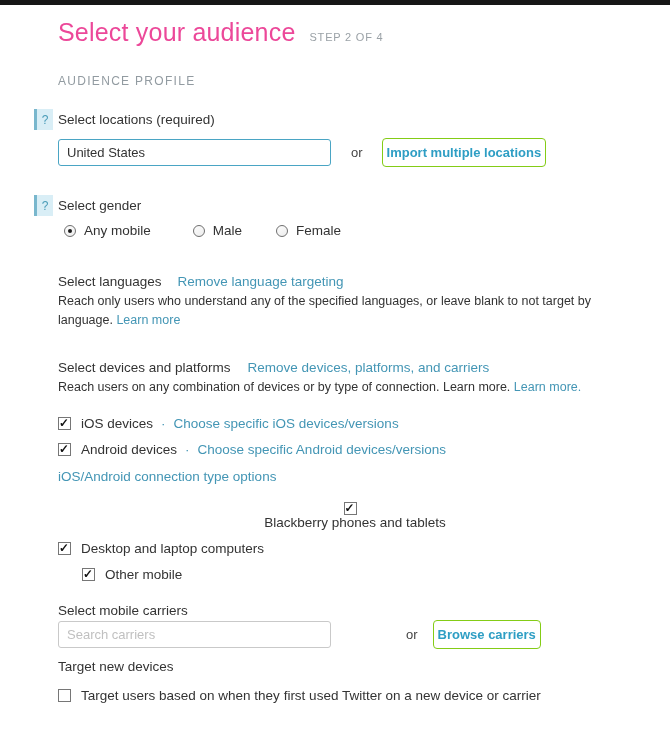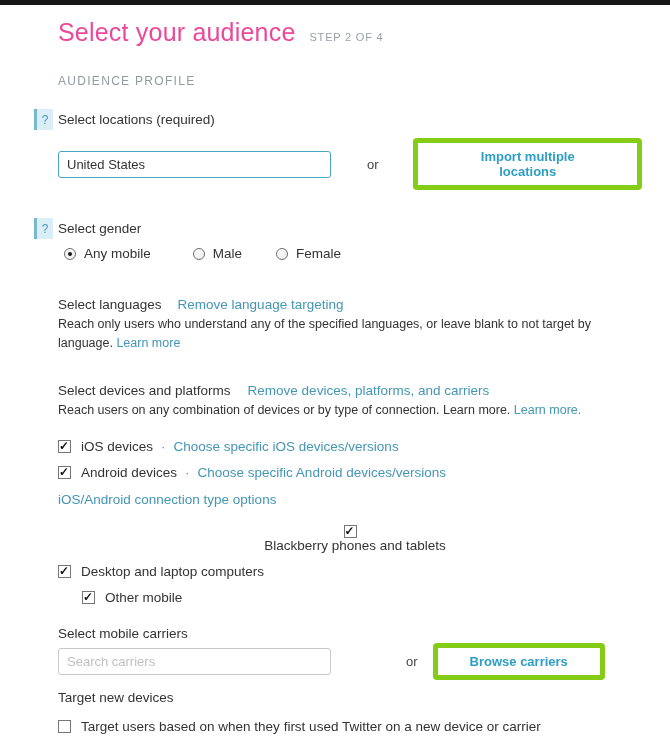--- a/index.html
+++ b/index.html
@@ -38,23 +38,23 @@
     padding: 0 8px; font-size: 13px; color: #333;
     font-family: "Liberation Sans", sans-serif;
     outline: none;
   }
   input.text.focused { border-color: #4aa5c4; }
   input.text::placeholder { color: #c0c0c0; opacity: 1; }
 
   .or { font-size: 13px; color: #444; }
 
   .btn {
-    background: #fff; border: 5px solid #84cc16; border-radius: 4px;
+    background: #fff; border: 1px solid #84cc16; border-radius: 4px;
     color: #2e9ec4; font-weight: bold; font-size: 13px;
-    padding: 6px 32px; cursor: pointer;
+    padding: 6px 4px; cursor: pointer;
     font-family: "Liberation Sans", sans-serif;
   }
 
   a.link { color: #4496b5; text-decoration: none; cursor: pointer; }
 
   
   .radio {
     display: inline-block; width: 12px; height: 12px;
     border: 1px solid #6f6f6f; border-radius: 50%;
     background: linear-gradient(145deg, #fdfdfd, #ececec);
@@ -91,21 +91,21 @@
   <div class="title-row">
     <span class="page-title">Select your audience</span>
     <span class="step">STEP 2 OF 4</span>
   </div>
 
   <div class="section-header">AUDIENCE PROFILE</div>
 
   <div class="q-section" style="margin-top:24px;">
     <span class="help-icon">?</span>
     <div class="sec-label">Select locations (required)</div>
-    <div class="row" style="margin-top:11px;gap:16px;">
+    <div class="row" style="margin-top:11px;">
       <input class="text focused" type="text" value="United States" style="">
       <span class="or" style="margin-left:20px;">or</span>
       <button class="btn" style="margin-left:19px;">Import multiple locations</button>
     </div>
   </div>
 
   <div class="q-section" style="margin-top:31px;">
     <span class="help-icon">?</span>
     <div class="sec-label">Select gender</div>
     <div class="row" style="margin-top:10px; padding-left:6px;">

